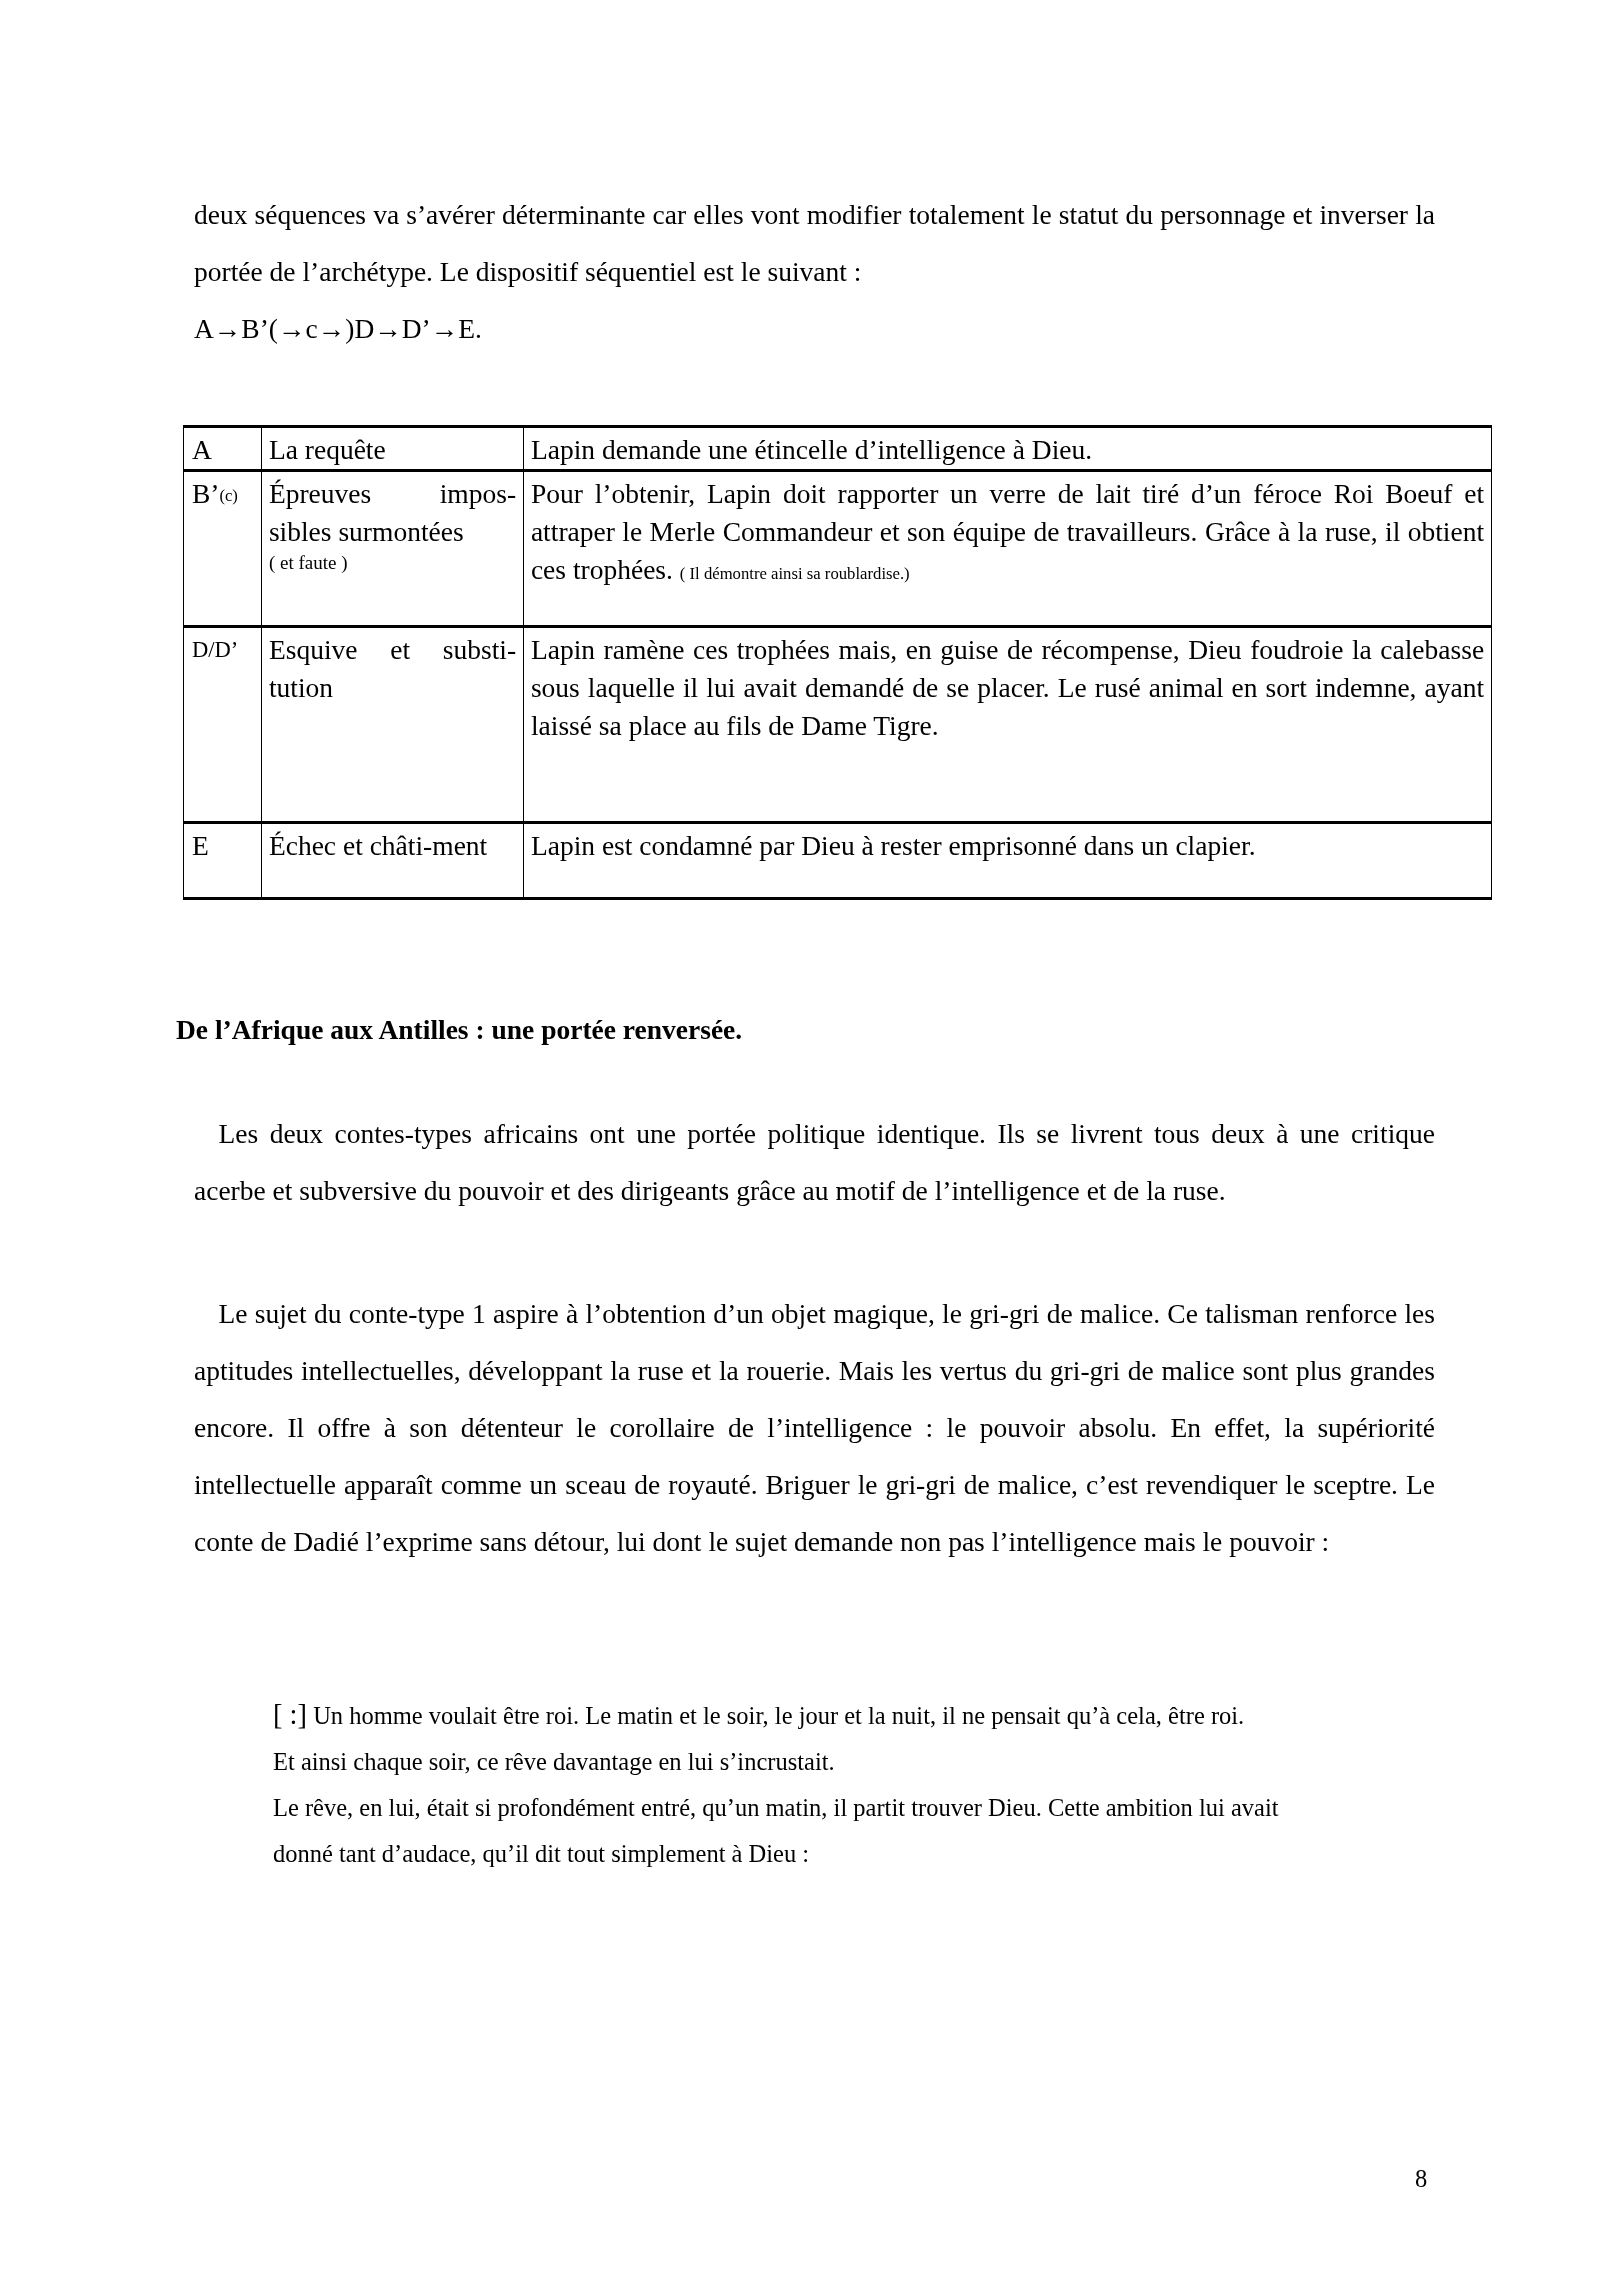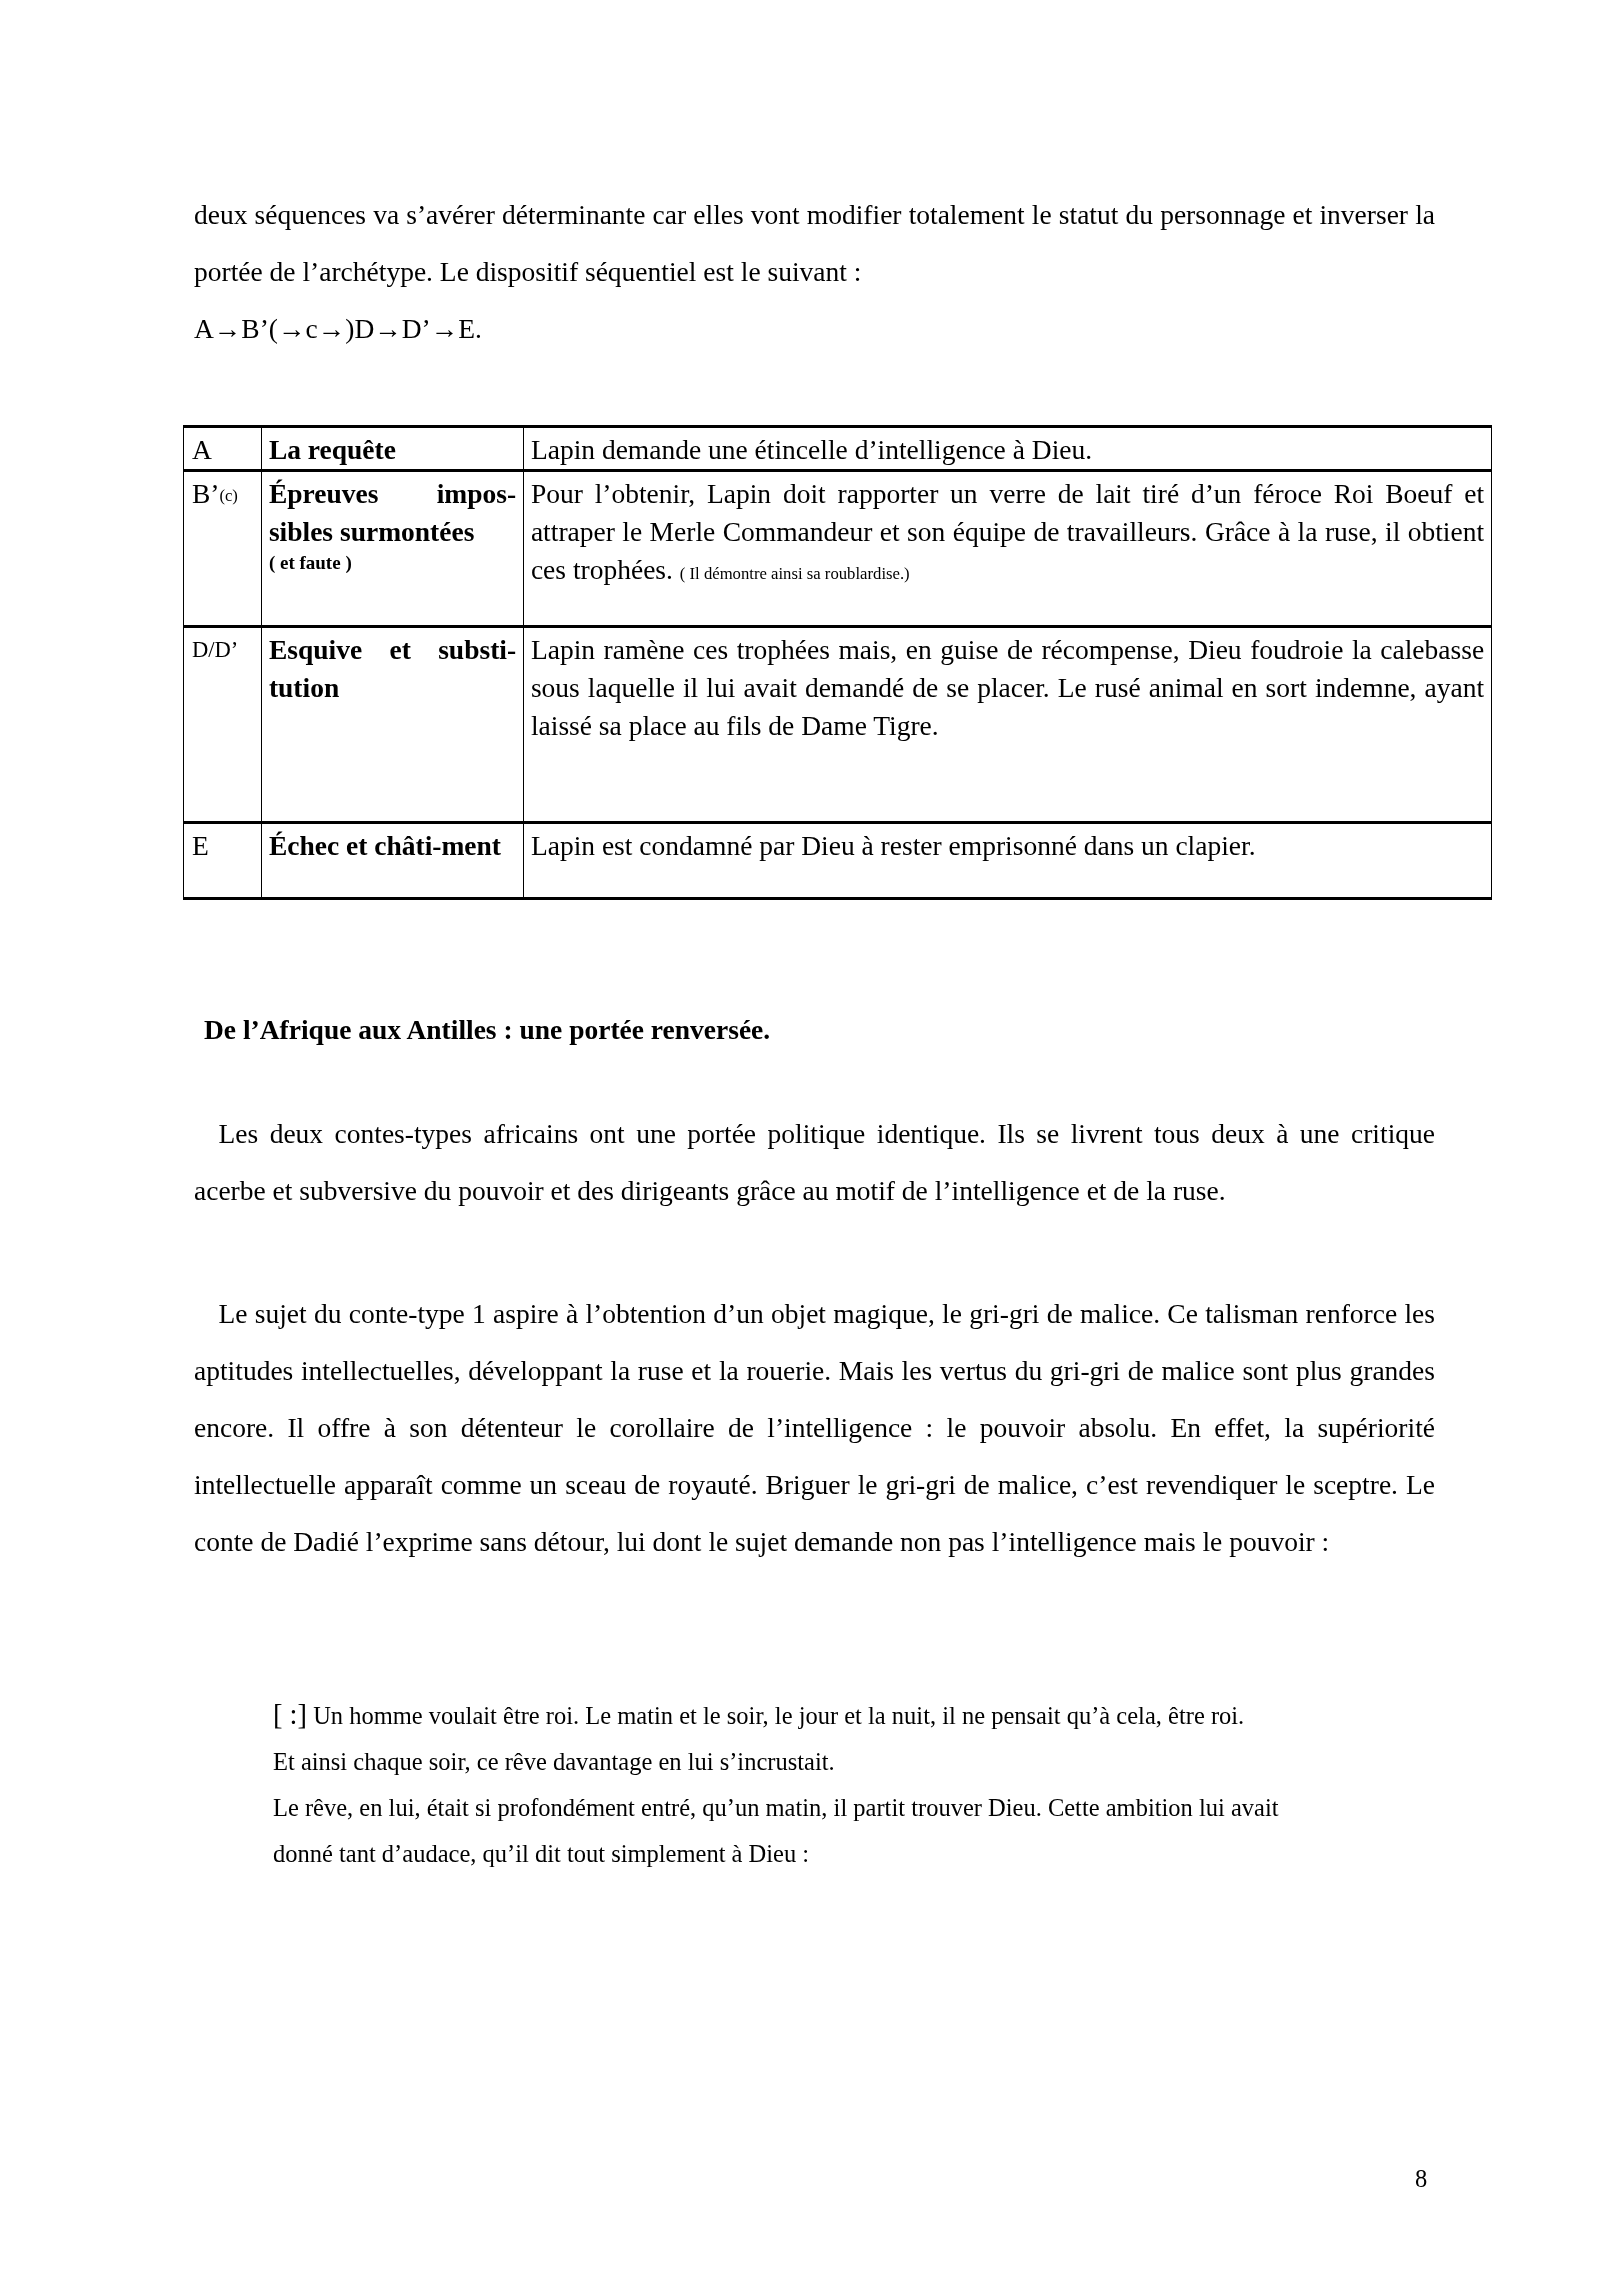--- a/index.html
+++ b/index.html
@@ -33,28 +33,28 @@
     vertical-align: top;
     padding: 2.9px 6.9px 0 6.9px;
   }
   .seq-table tr { border-top: 3.9px solid #000; border-bottom: 3.9px solid #000; }
   .seq-table tr:first-child { border-top: 3.9px solid #000; }
   .seq-table col.c1 { width: 78px; }
   .seq-table col.c2 { width: 262px; }
   .seq-table col.c3 { width: 968px; }
   .seq-table .code { padding-left: 7.9px; }
   .seq-table .code .sub { font-size: 16.7px; vertical-align: 2px; }
-  .seq-table .label { text-align: justify; font-weight: bold; }
+  .seq-table .label { text-align: justify; }
   .seq-table .desc { text-align: justify; }
   .seq-table .small-note { font-size: 19px; display: block; line-height: 24.5px; }
   .seq-table .aside { font-size: 16.7px; margin-top: 31px; }
   .seq-table .code-small { font-size: 22.6px; }
 
   #section-heading {
-    position: absolute; left: 204px; top: 1001px;
+    position: absolute; left: 176px; top: 1001px;
     font-size: 27.5px; font-weight: bold; margin: 0; line-height: 57px;
   }
 
   #body-p1 { top: 1105px; }
   #body-p2 { top: 1285px; }
 
   .quote {
     position: absolute; left: 273px; width: 1055px;
     font-size: 24.5px; line-height: 46px; margin: 0;
   }

